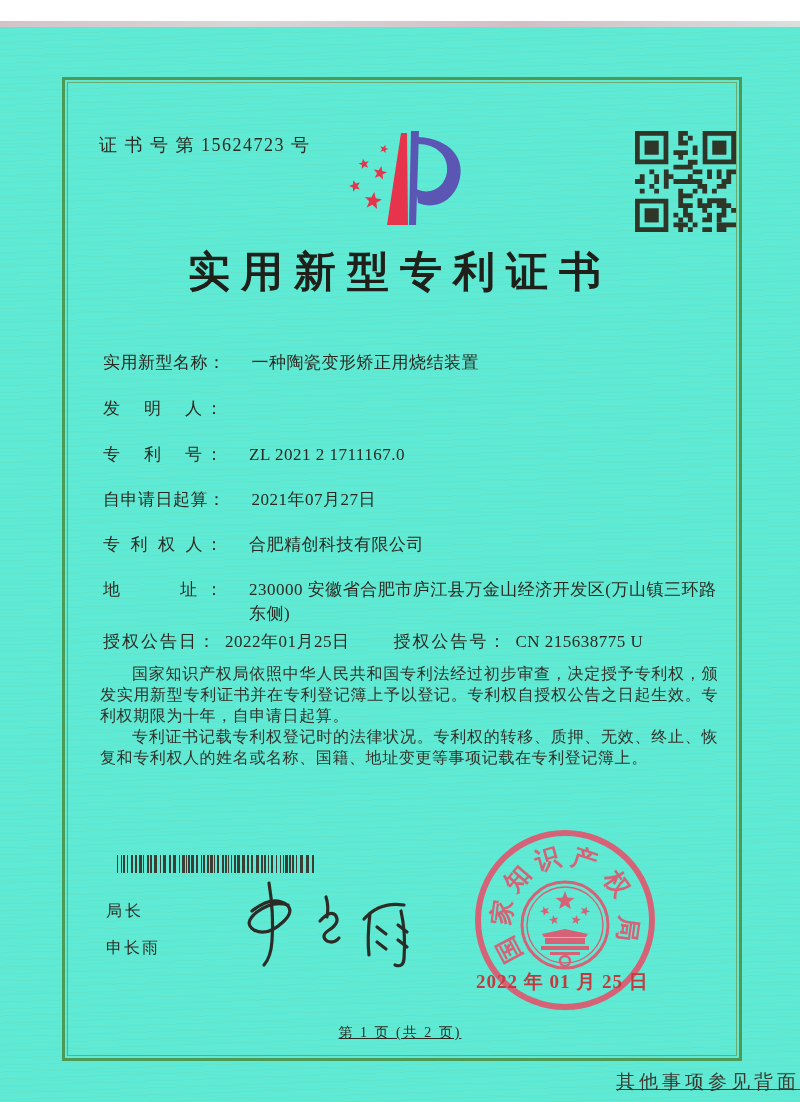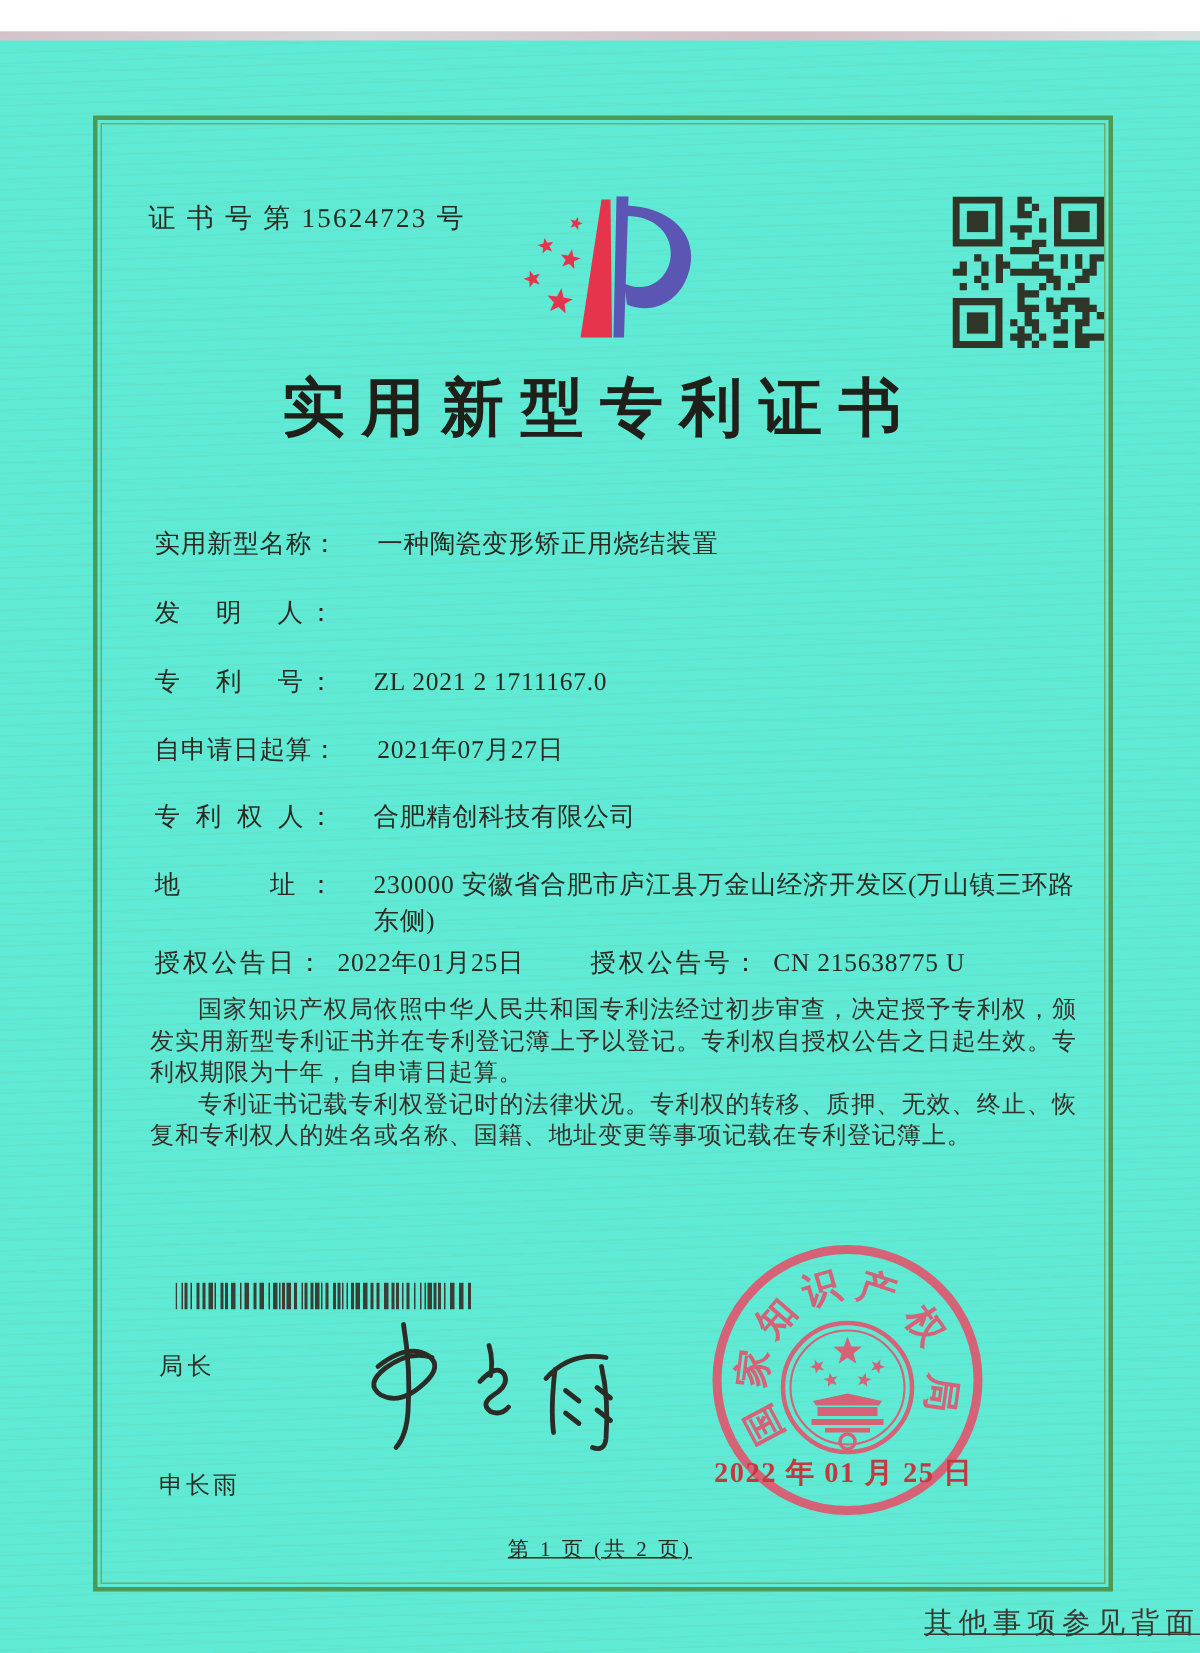--- a/index.html
+++ b/index.html
@@ -46,21 +46,21 @@
   .grant .pair.second{margin-left:44px;}
   .grant .lab{letter-spacing:2px;}
   .grant .val{padding-left:8px;letter-spacing:.5px;}
   .body-text{
     position:absolute;left:100px;top:642px;width:618px;
     font-size:16px;line-height:21px;text-align:justify;letter-spacing:.6px;color:#33322a;
   }
   .body-text p{margin:0;text-indent:2em;}
   .barcode{position:absolute;left:117px;top:834px;width:198px;height:18px;}
   .sig-title{position:absolute;left:106px;top:880px;font-size:16px;letter-spacing:3px;font-family:Liberation Mono, monospace;color:#2e2d26;}
-  .sig-name{position:absolute;left:106px;top:959px;font-size:16px;letter-spacing:2px;font-family:"Liberation Sans","DejaVu Sans",sans-serif;color:#2e2d26;}
+  .sig-name{position:absolute;left:106px;top:917px;font-size:16px;letter-spacing:2px;font-family:"Liberation Sans","DejaVu Sans",sans-serif;color:#2e2d26;}
   .signature{position:absolute;left:222px;top:856px;width:215px;height:102px;}
   .seal{position:absolute;left:472px;top:806px;width:186px;height:186px;}
   .seal-date{
     position:absolute;left:476px;top:948px;font-size:19px;letter-spacing:1px;
     color:#c23a3f;font-weight:700;z-index:3;
   }
   .page-no{position:absolute;left:0;right:0;top:1003px;text-align:center;font-size:14px;letter-spacing:2px;text-decoration:underline;}
   .back-note{position:absolute;left:0;right:0;top:1048px;text-align:right;font-size:19px;letter-spacing:4px;color:#3a392f;text-decoration:underline;}
   svg{display:block}
 </style>

